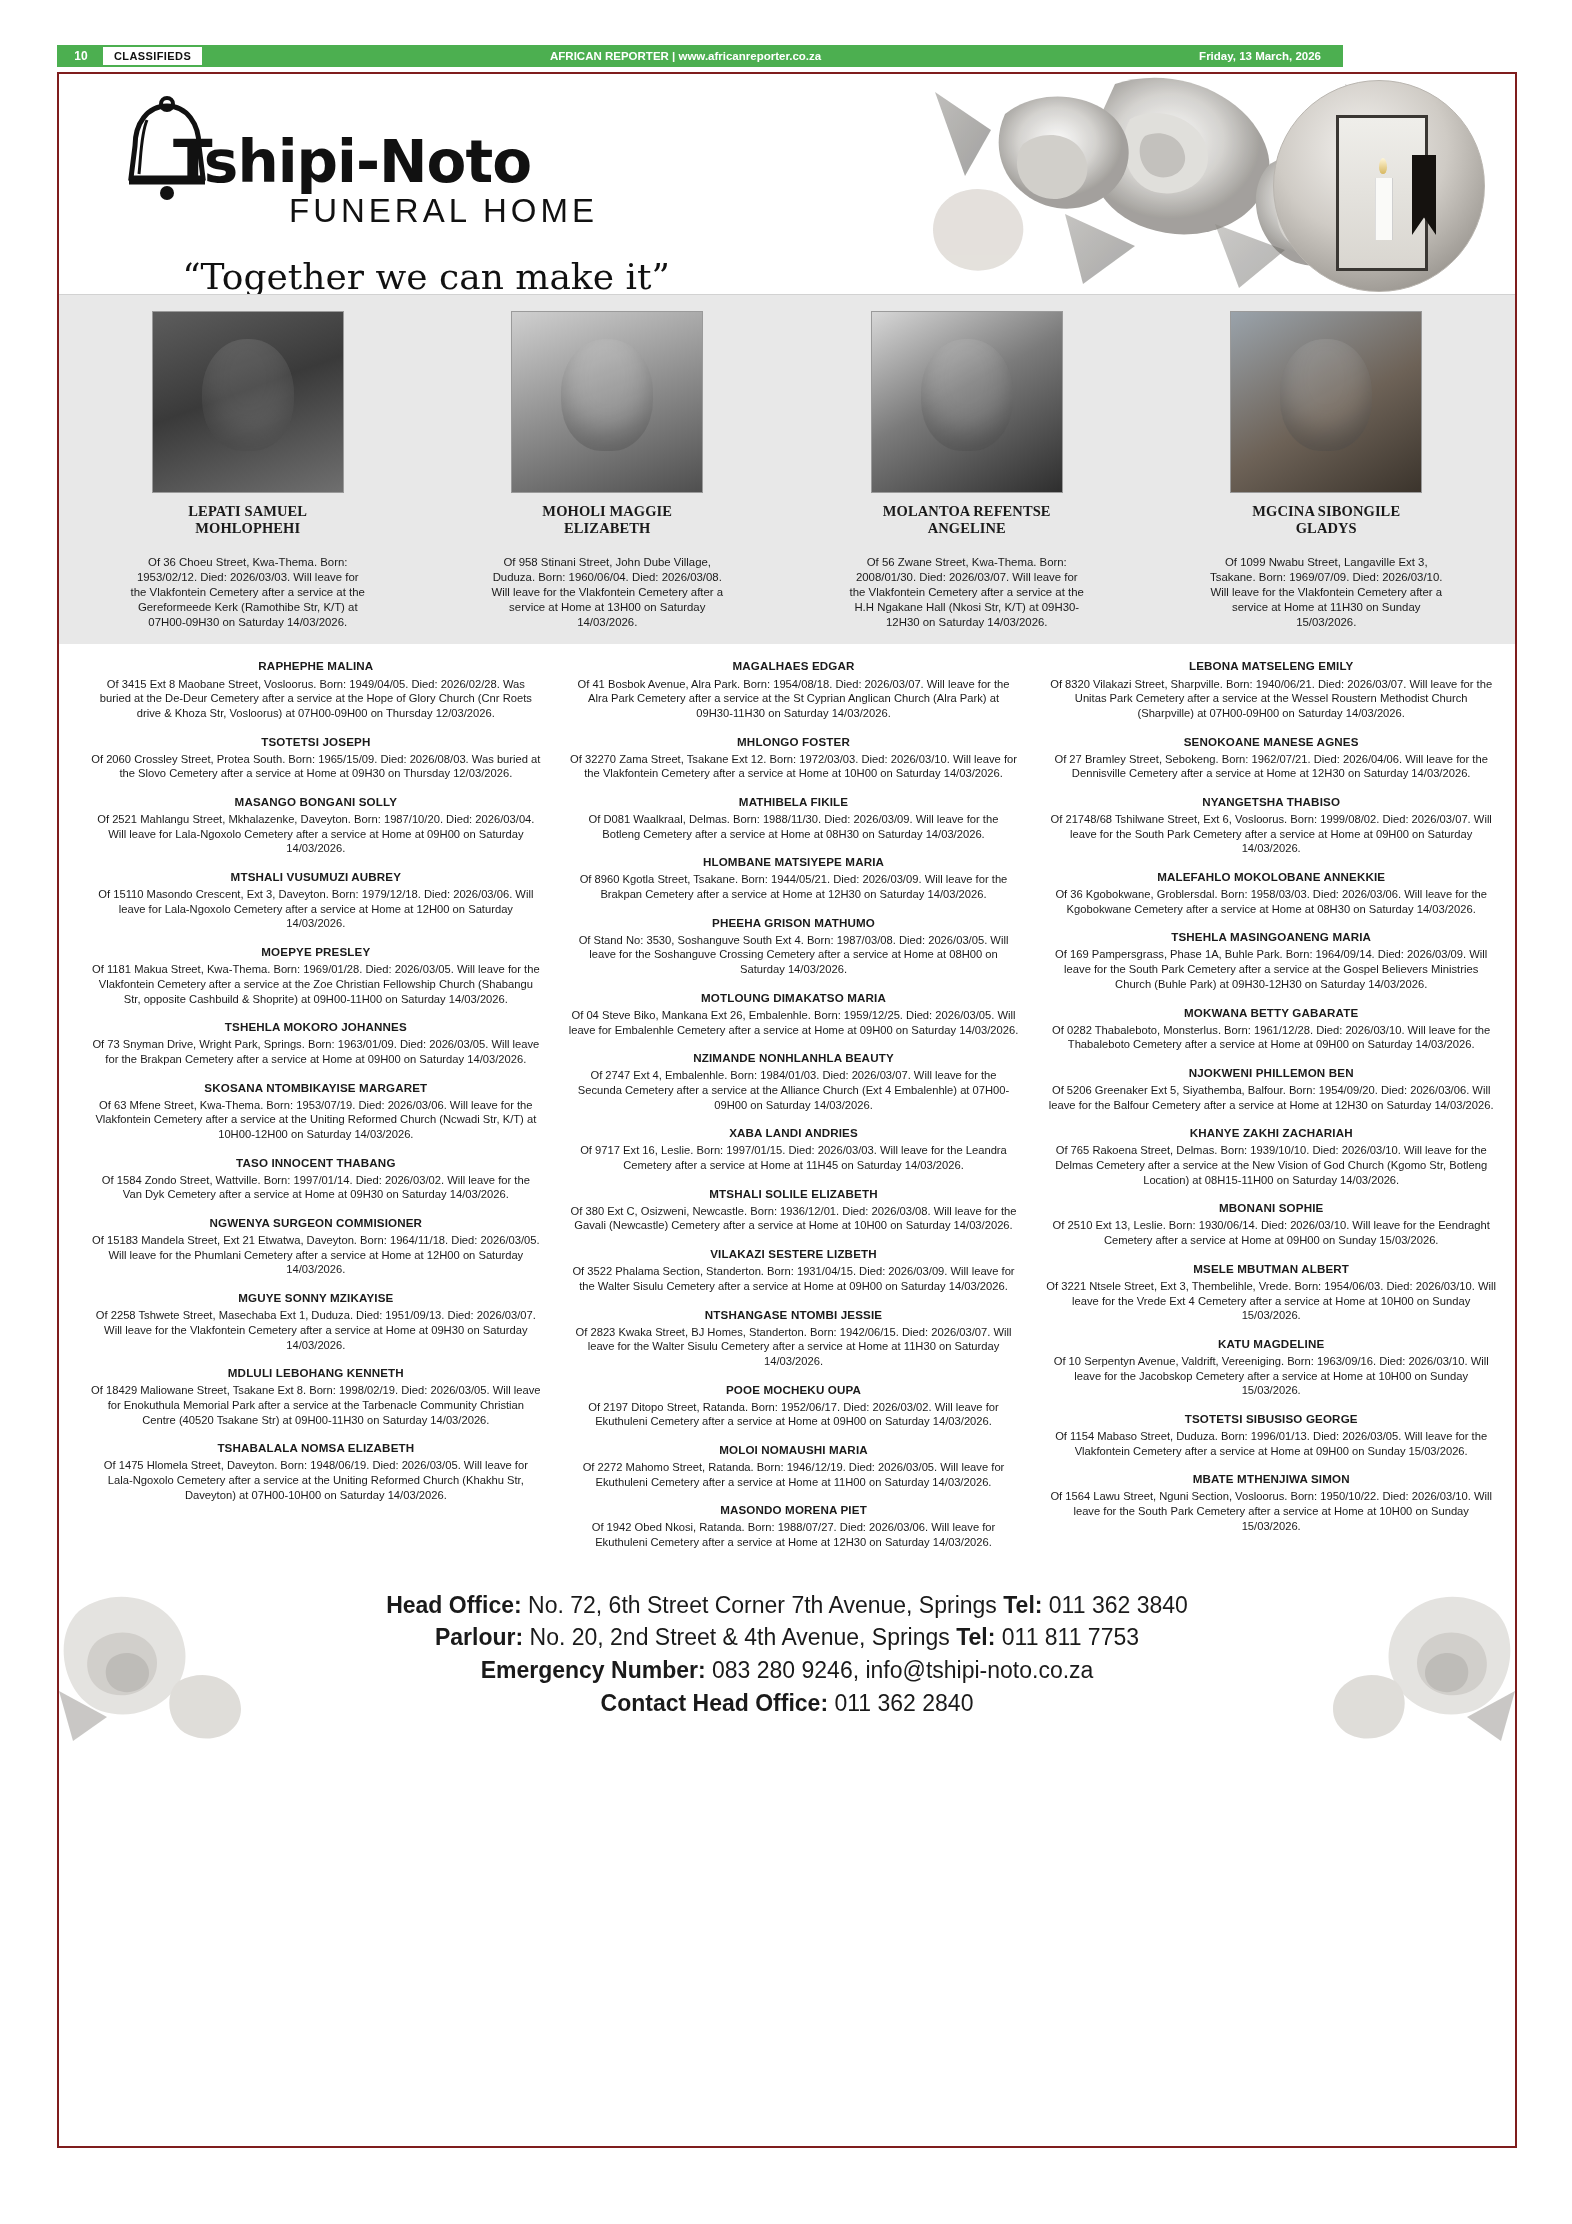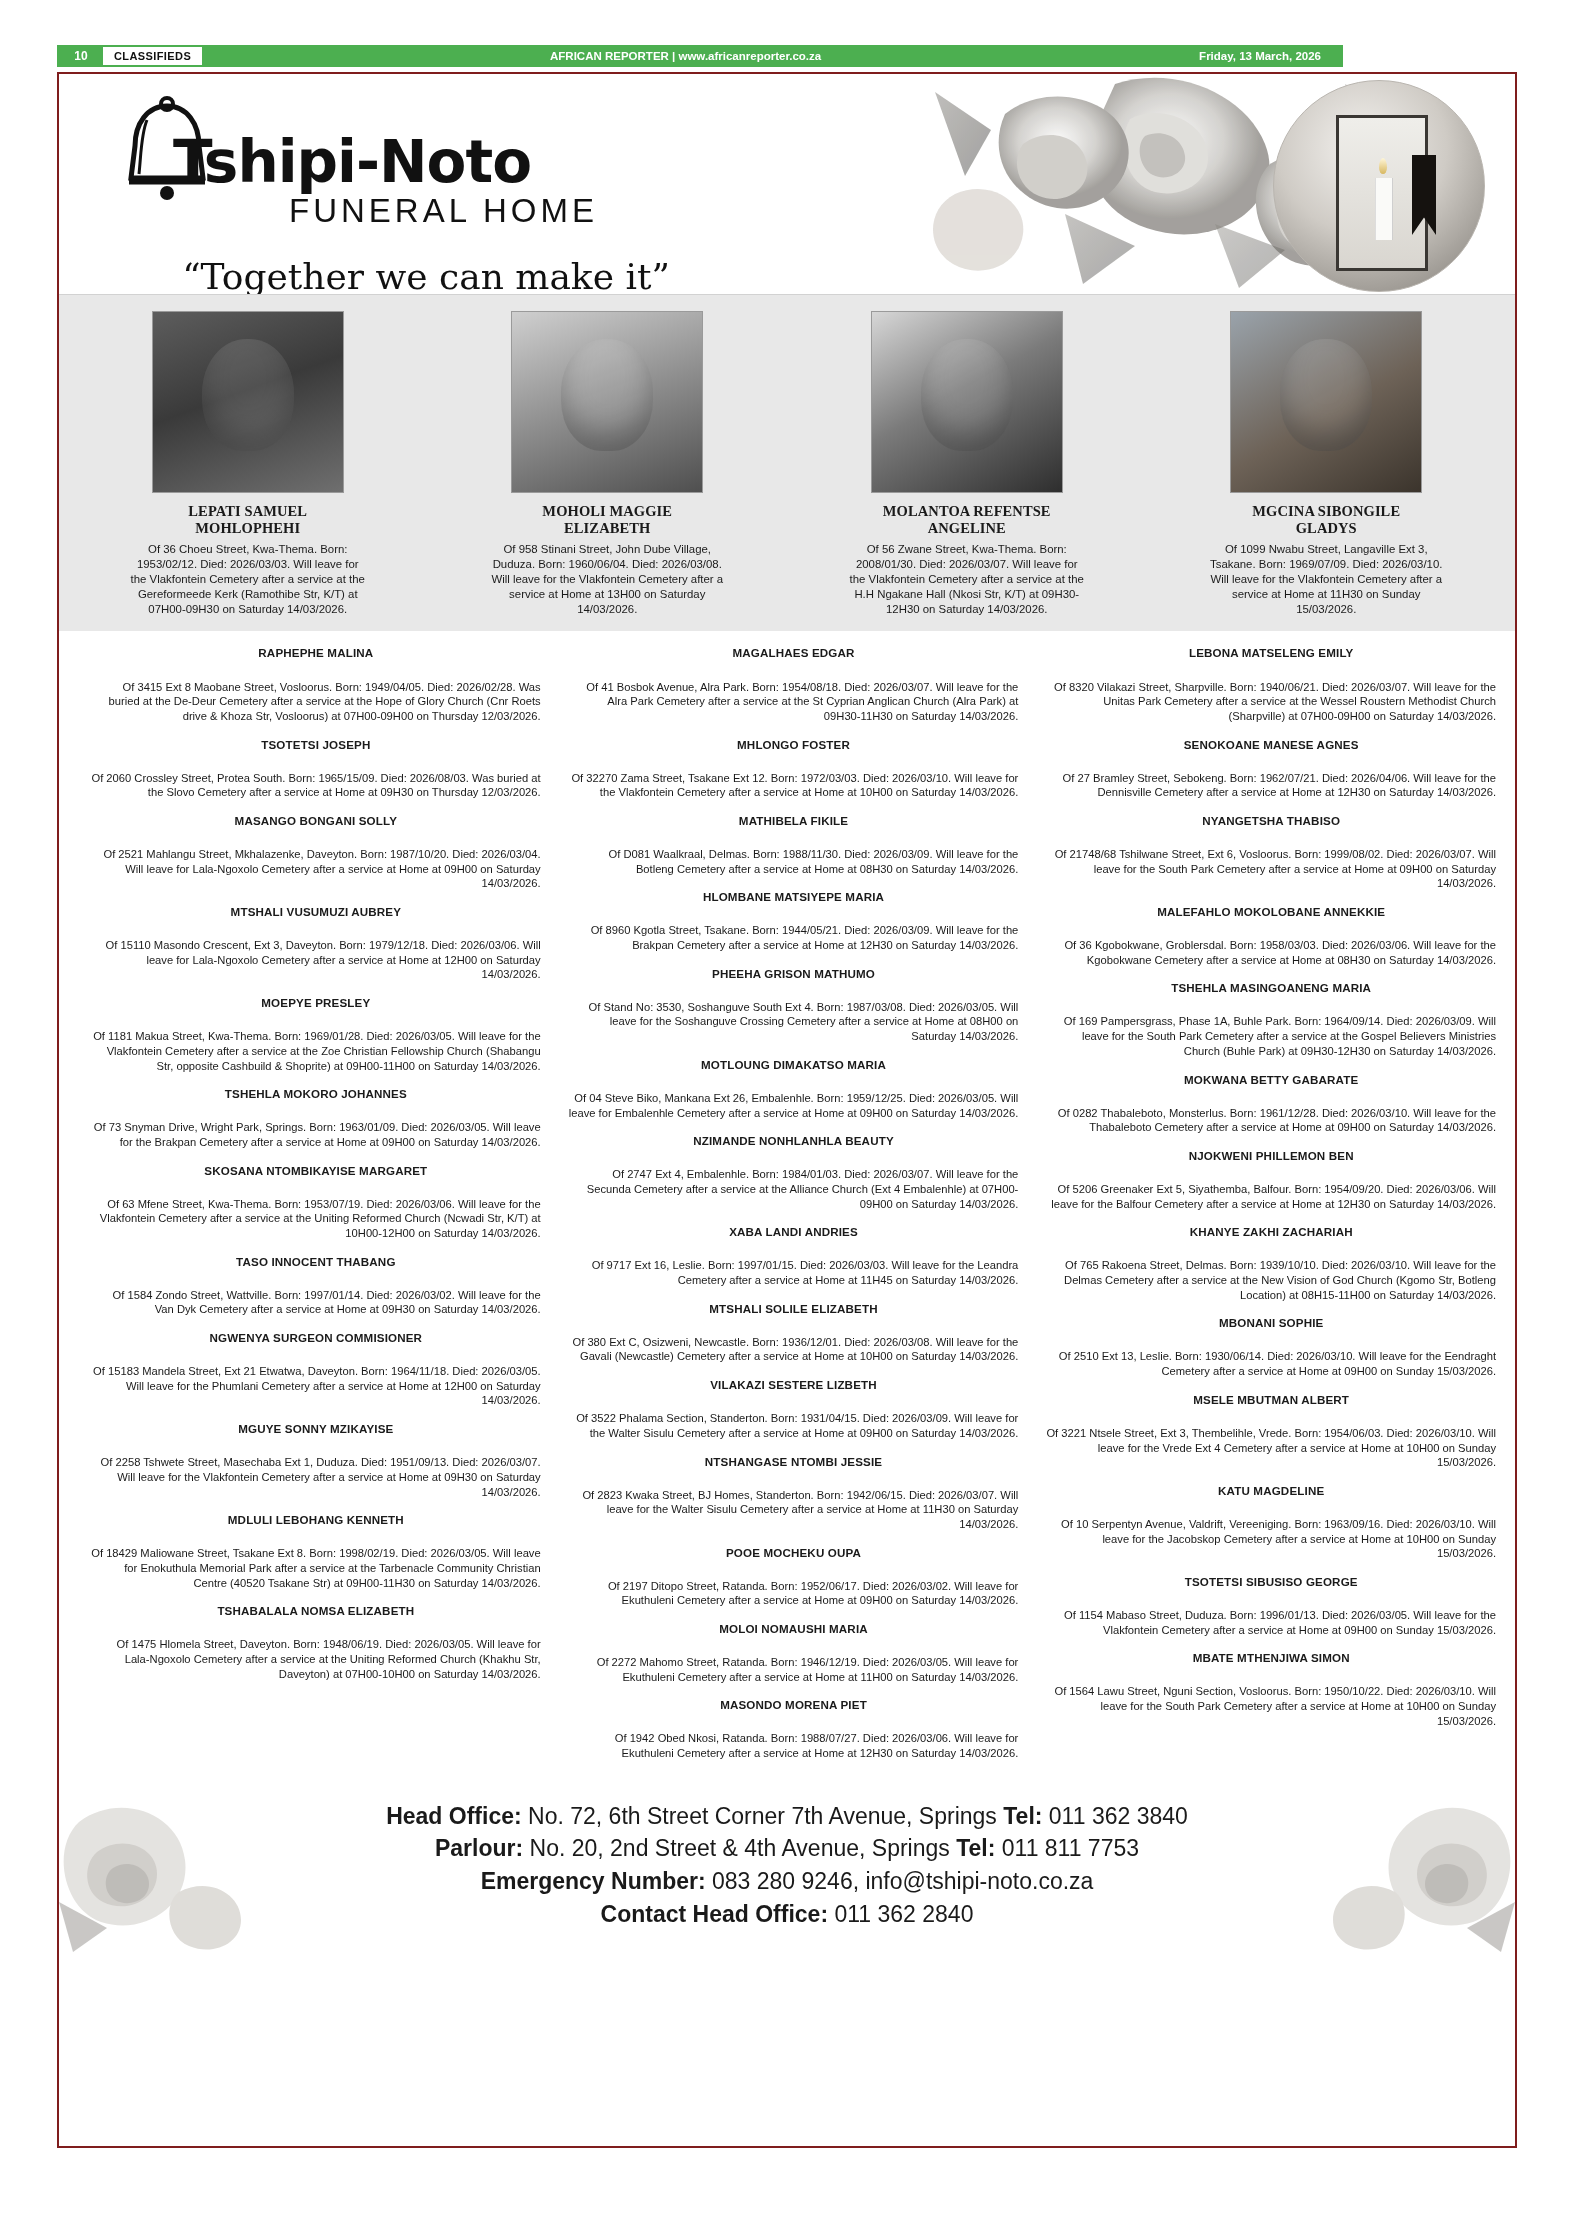--- a/index.html
+++ b/index.html
@@ -101,36 +101,36 @@
     position:absolute;left:50%;top:46%;transform:translate(-50%,-50%);
     width:92px;height:112px;border-radius:48% 48% 45% 45%;
     background:rgba(255,255,255,.12);
     box-shadow:inset 0 -18px 26px rgba(0,0,0,.25);
   }
   .pname{
     margin-top:10px;text-align:center;font-weight:700;font-size:14.5px;
     line-height:1.18;letter-spacing:.1px;font-family:Liberation Serif, serif;
   }
   .pbody{
-    margin-top:5px;text-align:center;font-size:11.4px;line-height:1.32;
+    margin-top:18px;text-align:center;font-size:11.4px;line-height:1.32;
     max-width:236px;
   }
 
   
   .listings{
     background:#fff;padding:14px 5px 0 18px;
     display:flex;gap:0;
   }
   .col{
     flex:1;padding:0 14px;position:relative;
   }
   .col + .col{border-left:0;}
   .entry{margin-bottom:13px;text-align:center;}
   .ename{font-weight:700;font-size:11.6px;letter-spacing:.15px;line-height:1.3;}
-  .etext{font-size:11.2px;line-height:1.31;margin-top:19px;text-align:right;}
+  .etext{font-size:11.2px;line-height:1.31;margin-top:3px;}
 
   
   .footer{
     position:relative;padding:26px 0 22px 0;text-align:center;background:#fff;
   }
   .fline{font-size:23px;line-height:1.42;}
   .fline b{font-weight:700;}
   .roses-bl{position:absolute;left:0;bottom:0;width:220px;height:200px;}
   .roses-br{position:absolute;right:0;bottom:0;width:220px;height:200px;}
 </style>

